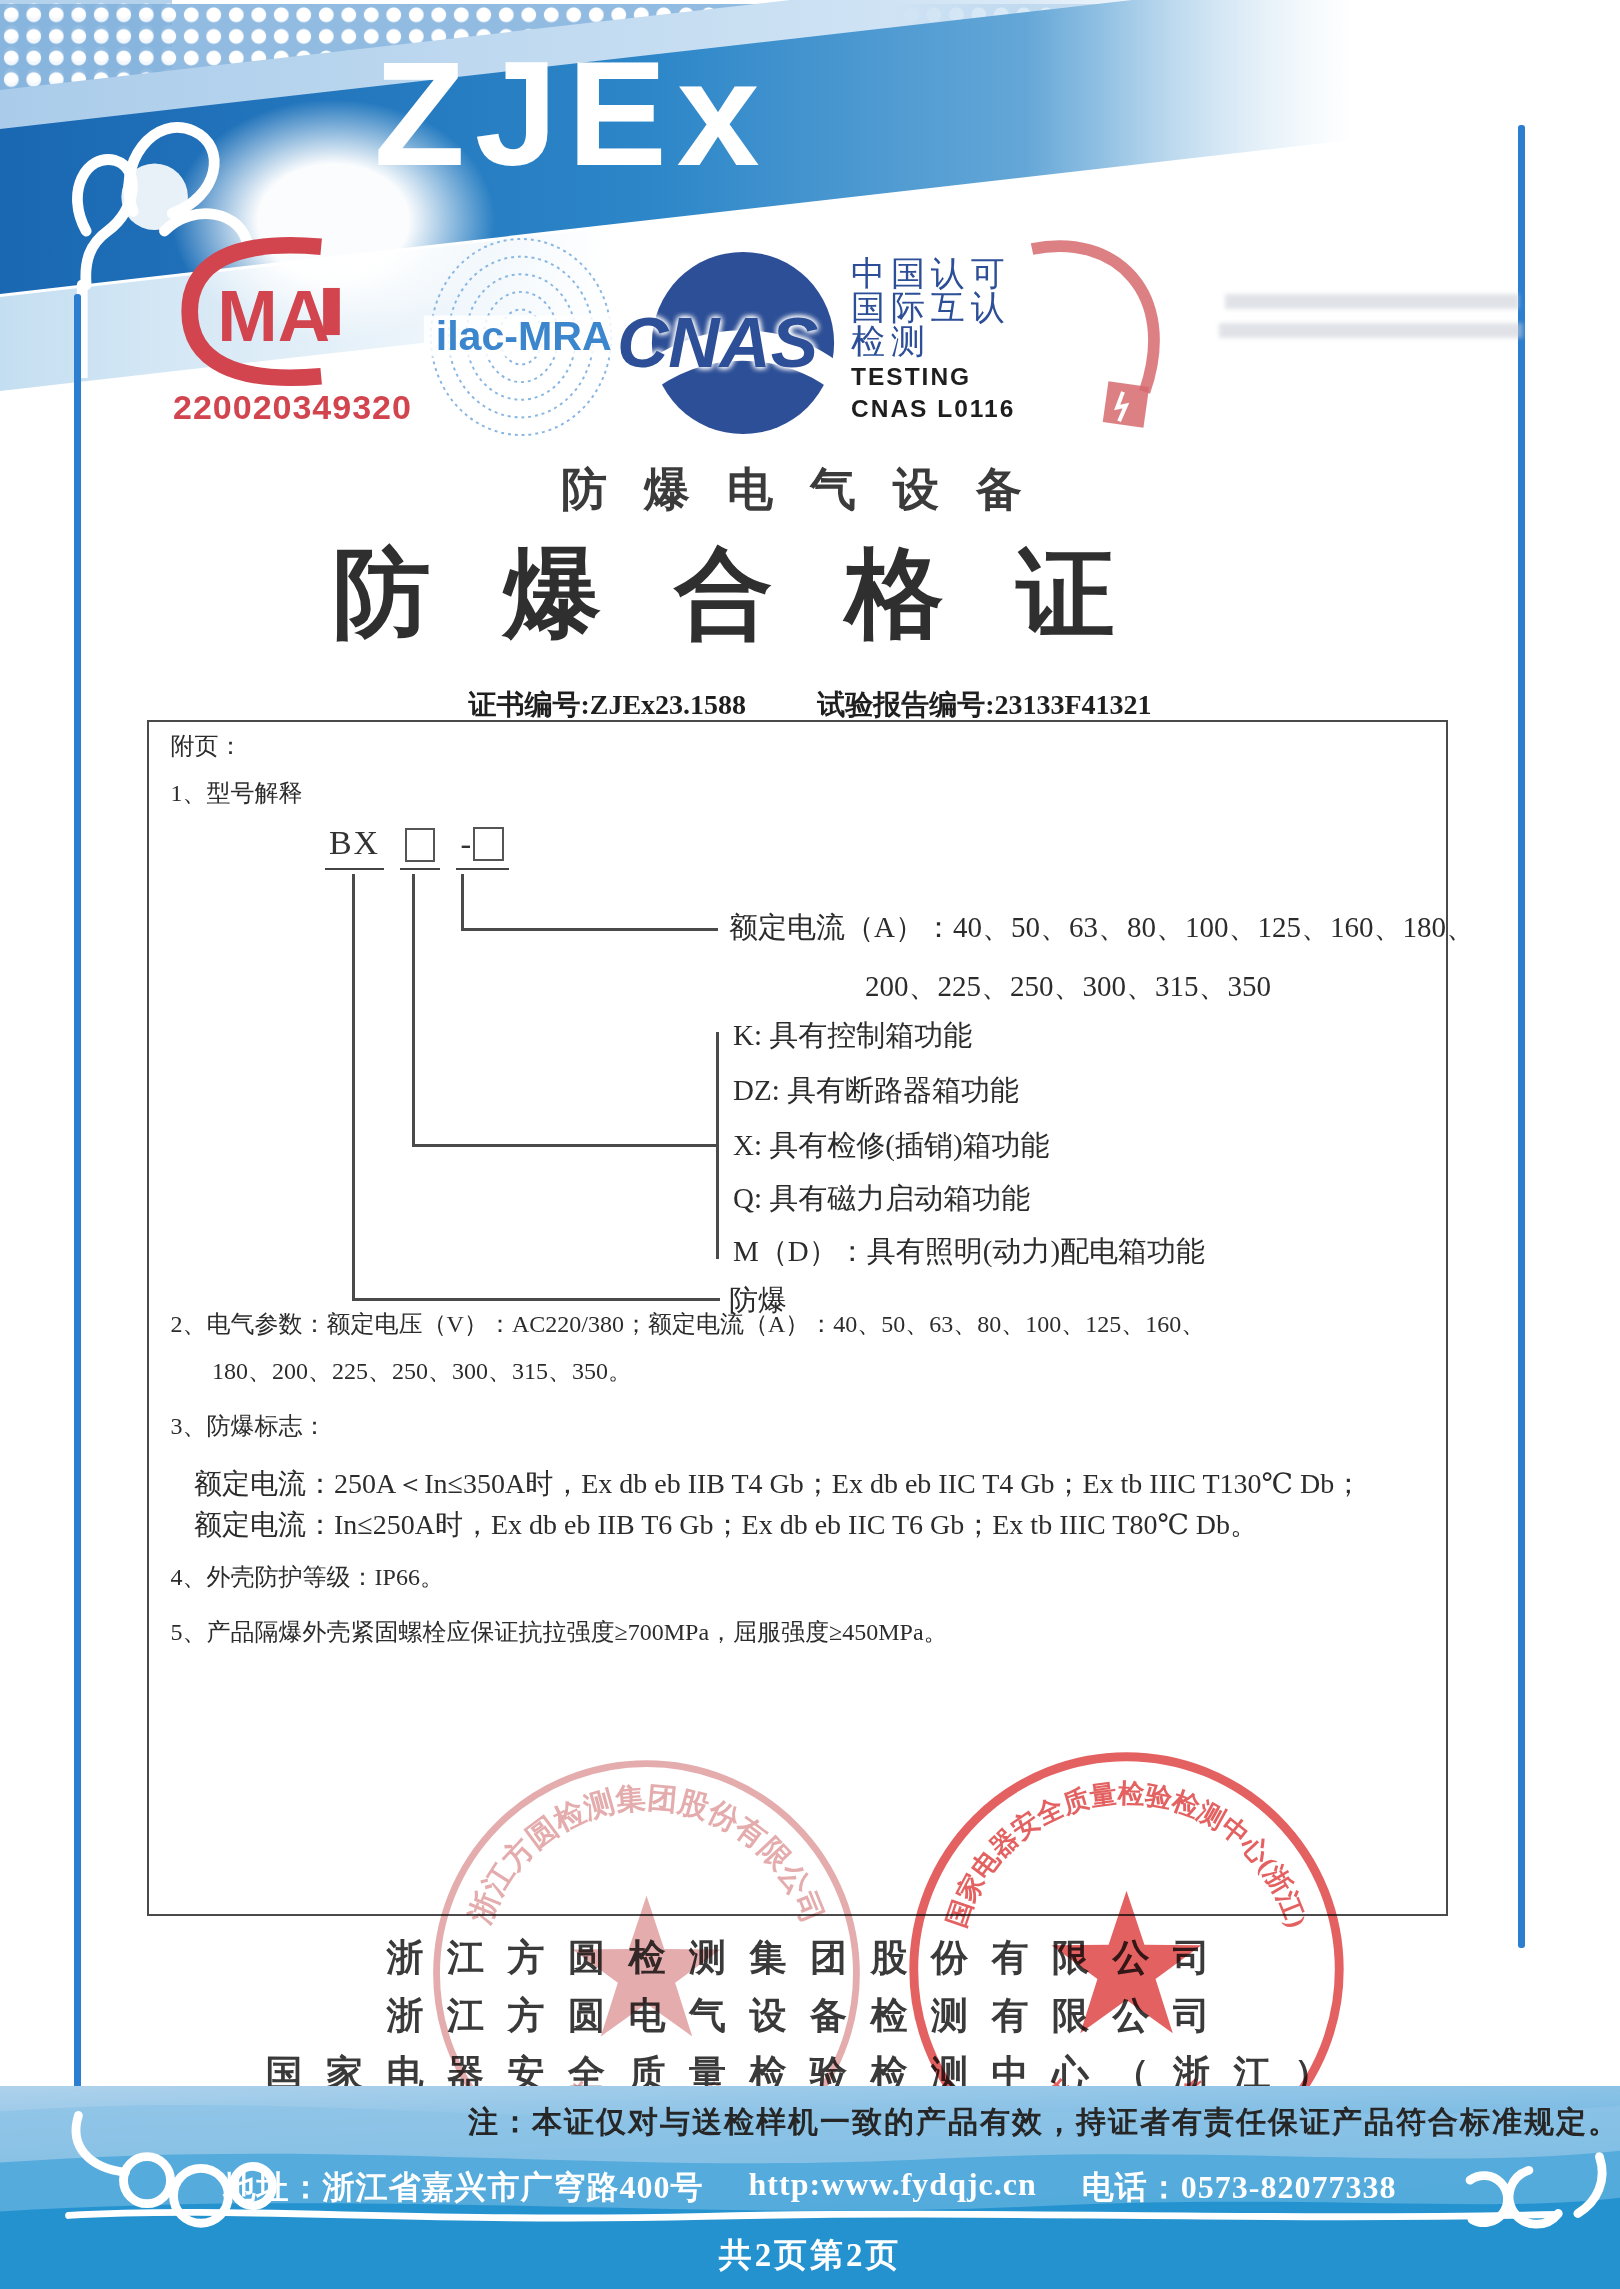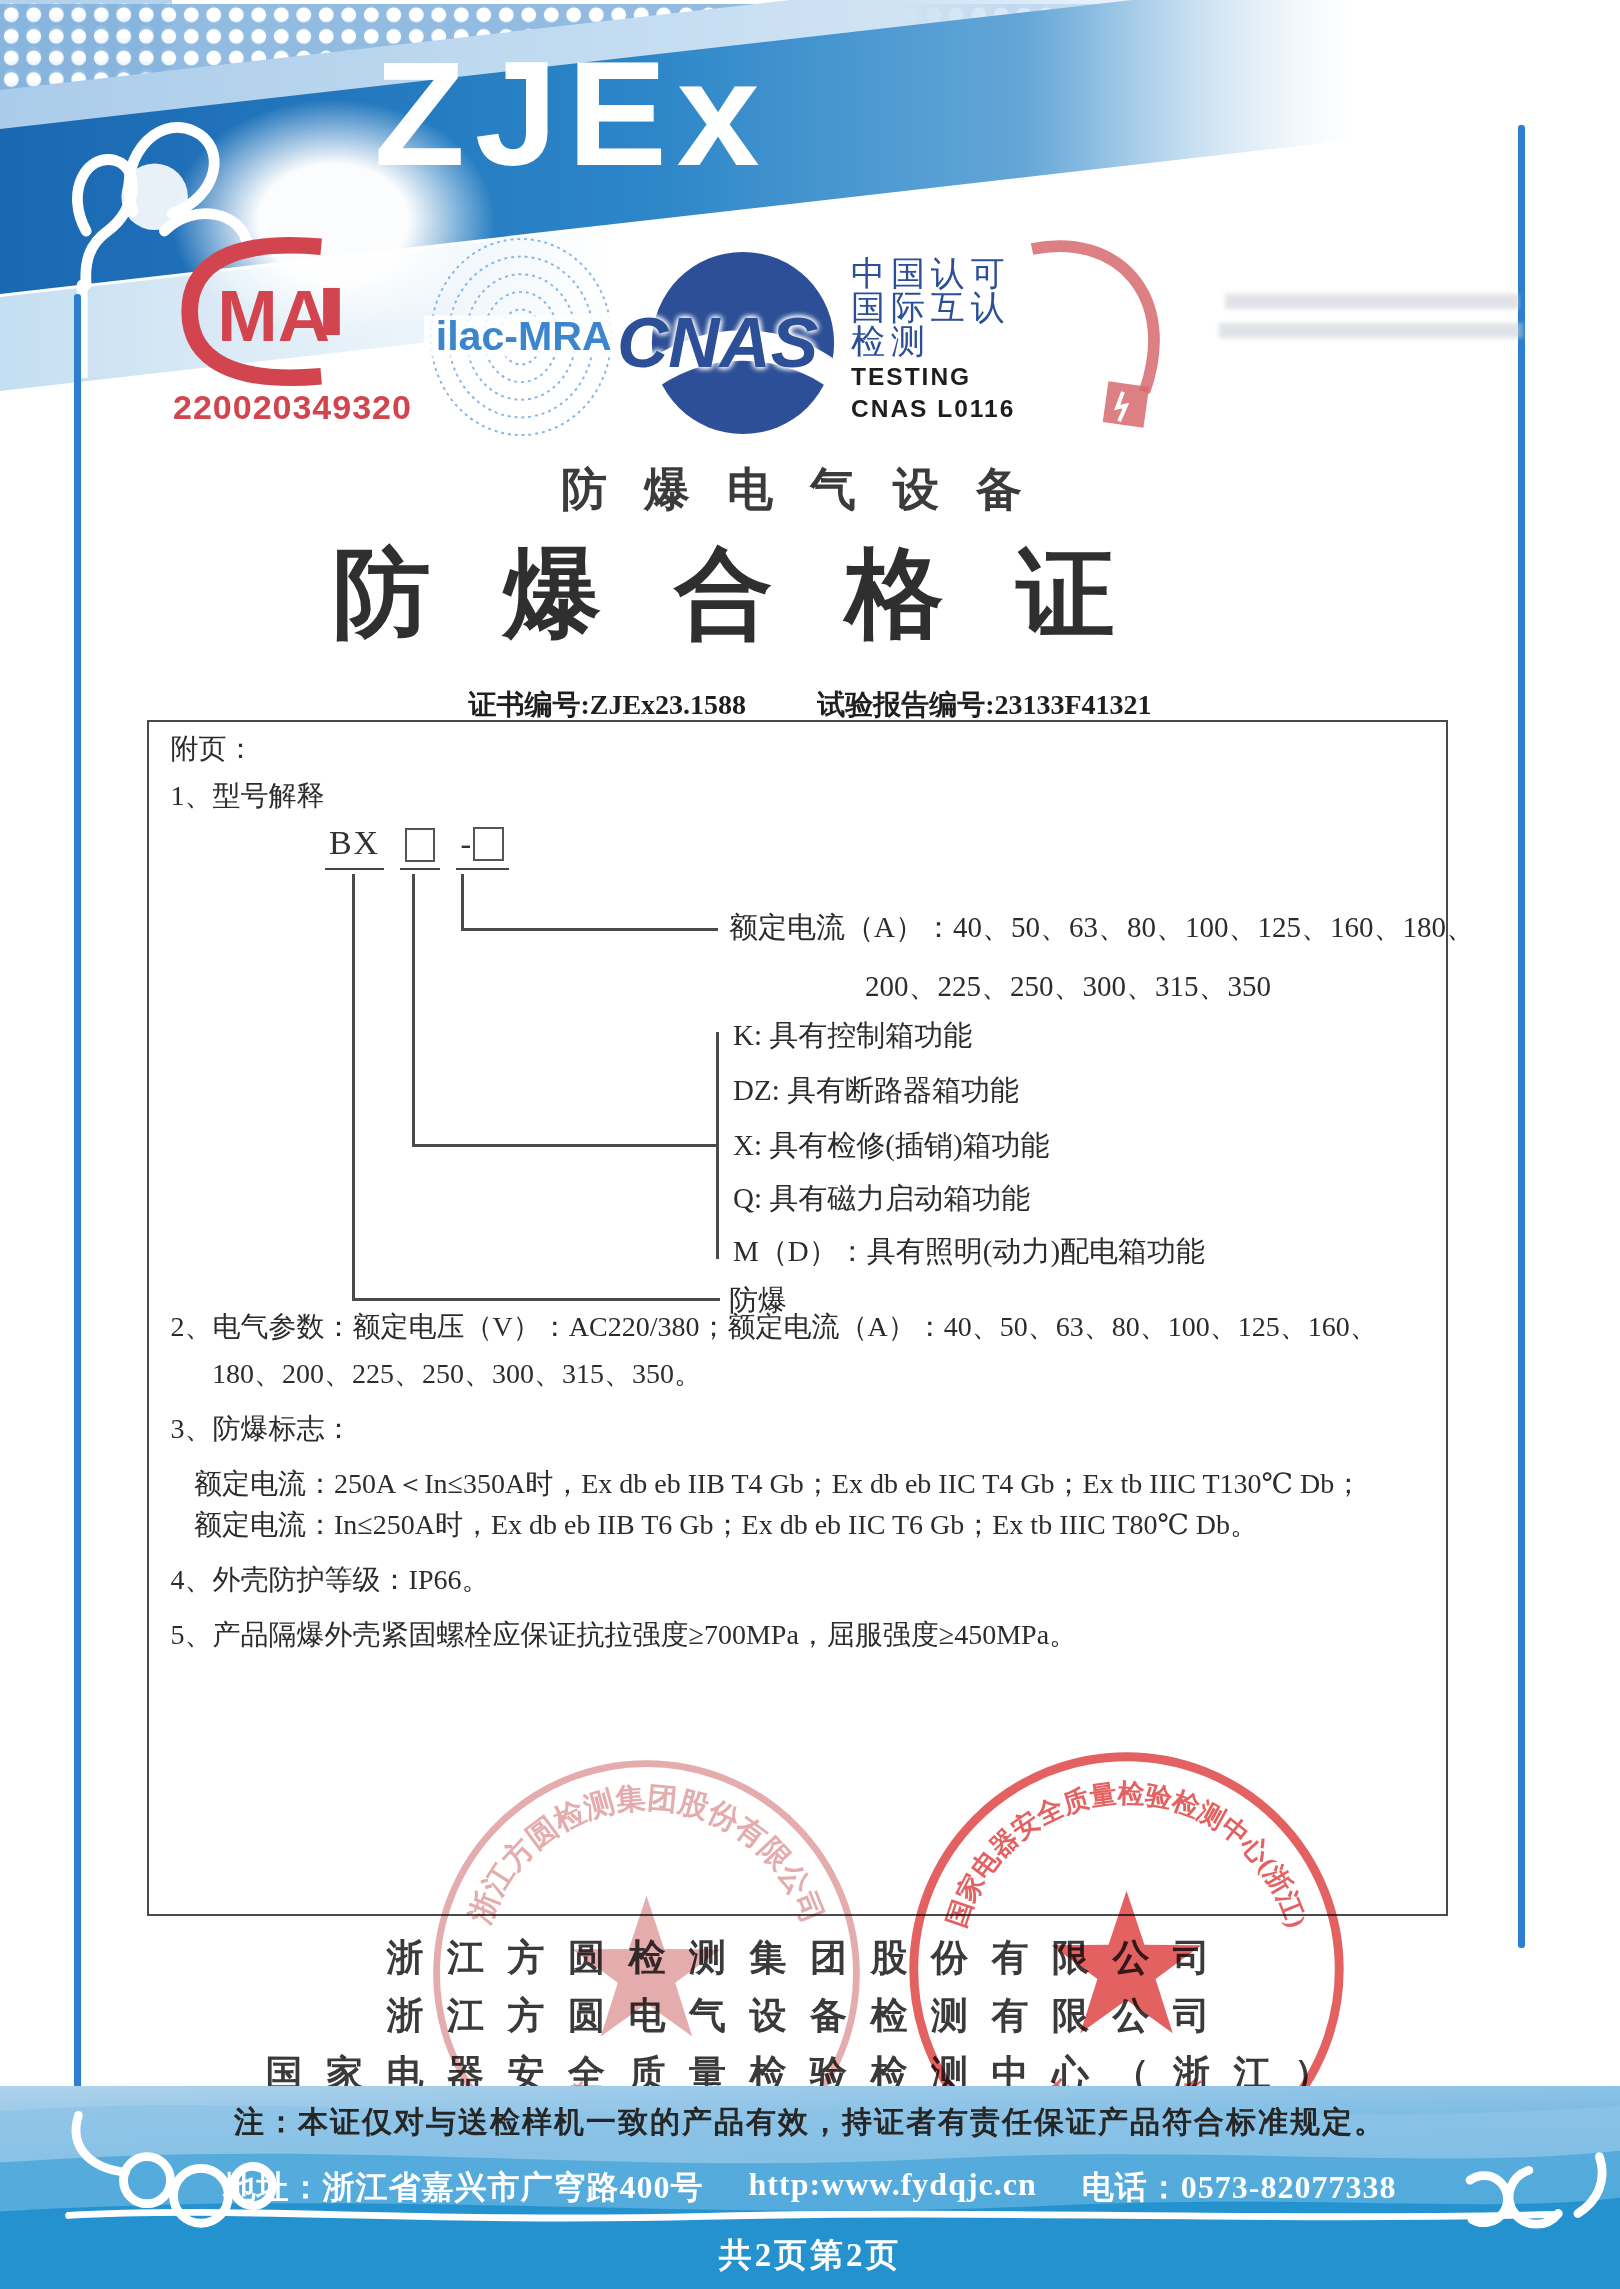--- a/index.html
+++ b/index.html
@@ -56,34 +56,34 @@
   .mainbox{position:absolute;top:720px;left:147px;width:1301px;height:1196px;
     border:2.9px solid #4a4a4a;box-sizing:border-box;}
   .bx-row{position:absolute;top:102px;left:176px;display:flex;align-items:flex-end;gap:15.7px;
     font-size:34px;color:#333;}
   .bx-prefix{border-bottom:2.5px solid #444;padding:0 3.9px 5.9px 3.9px;letter-spacing:2px;}
   .mbox{display:inline-block;width:26.5px;height:30px;border:2.5px solid #555;}
   .mgrp{border-bottom:2.5px solid #444;padding:0 4.9px 5.9px 4.9px;display:flex;align-items:center;gap:2px;
     font-size:32px;}
   .dline{position:absolute;background:#4a4a4a;}
   .dlabel{position:absolute;font-size:29px;color:#2c2c2c;white-space:nowrap;}
-  .sec{position:absolute;font-size:28px;color:#2c2c2c;white-space:nowrap;}
+  .sec{position:absolute;font-size:24px;color:#2c2c2c;white-space:nowrap;}
 
   
   .issuers{top:1929px;left:0;width:1620px;text-align:center;font-size:37px;font-weight:700;
     color:#3a3a3a;letter-spacing:23.5px;line-height:58px;}
 
   
   .stamp{position:absolute;mix-blend-mode:multiply;}
 
   
   .footer{position:absolute;top:2086px;left:0;width:1620px;height:204px;overflow:hidden;
     background:linear-gradient(178deg,#aed2ec 0%,#7fbde4 30%,#46a3d9 62%,#1f8cc9 100%);}
   .footer svg{position:absolute;top:0;left:0;}
-  .f-note{position:absolute;top:15.7px;left:0;width:1620px;text-align:center;font-size:30px;
+  .f-note{position:absolute;top:15.7px;left:0;width:1620px;text-align:right;font-size:30px;
     color:#262626;letter-spacing:2px;font-weight:700;}
   .f-addr{position:absolute;top:80px;left:0;width:1620px;display:flex;justify-content:center;
     gap:45px;font-size:32px;color:#ffffff;font-weight:700;letter-spacing:1px;}
   .f-page{position:absolute;top:147px;left:0;width:1620px;text-align:center;font-size:33px;
     color:#ffffff;font-weight:700;letter-spacing:2.9px;}
 </style>
 </head>
 <body>
 
 <div class="page">

